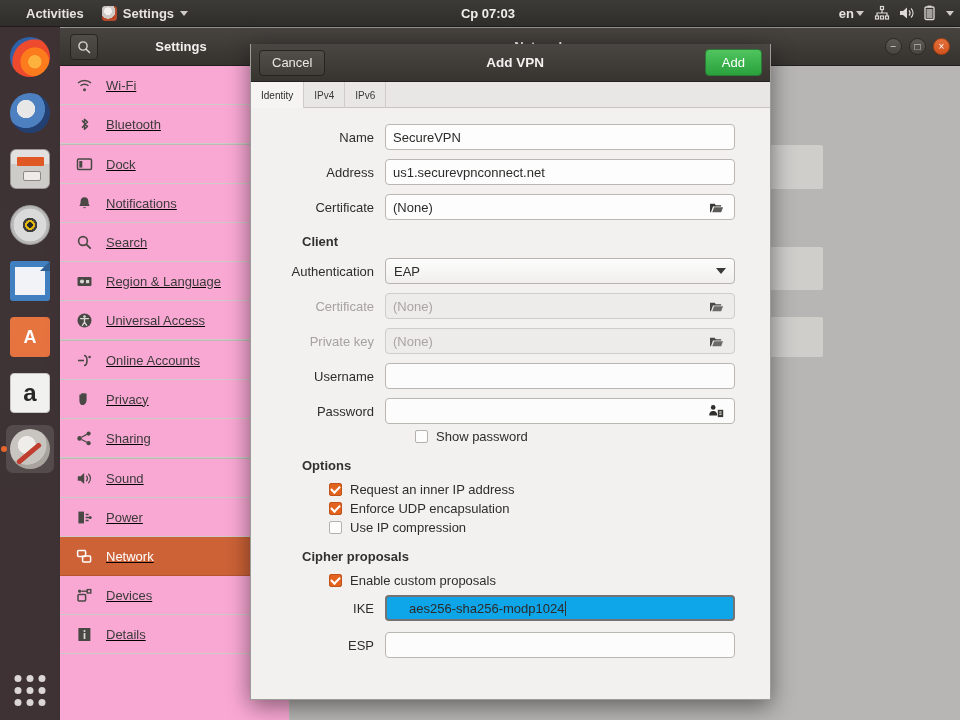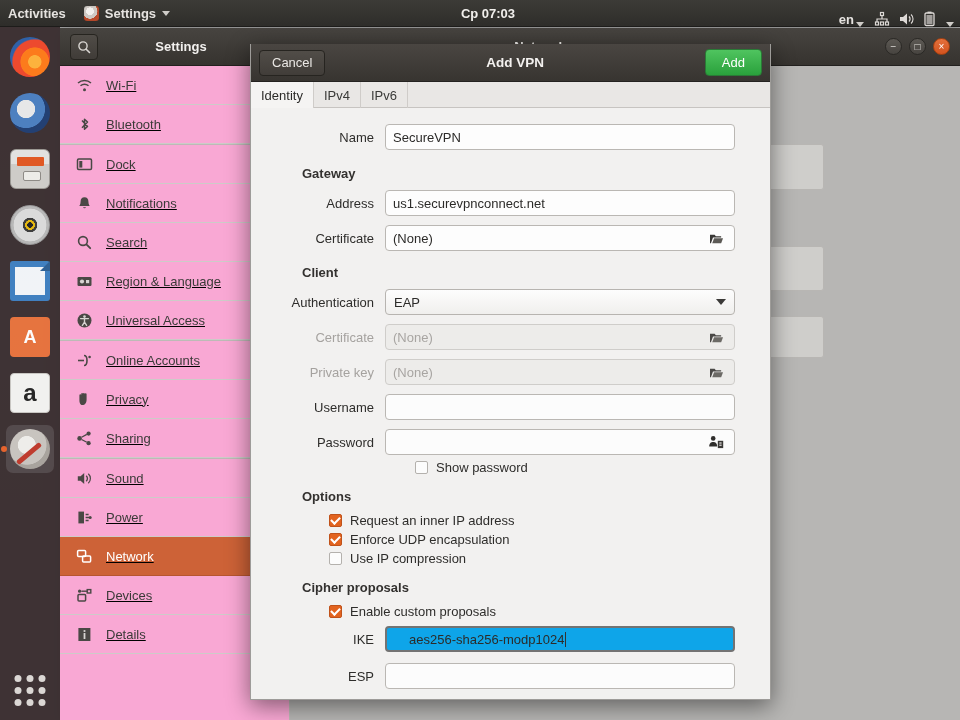--- a/index.html
+++ b/index.html
@@ -18,24 +18,24 @@
 
   
   #topbar {
     position: absolute; left: 0; top: 0; width: 960px; height: 27px;
     background: linear-gradient(180deg,#3c3b37 0%,#2e2d2a 100%);
     color: #e6e3e0; display: flex; align-items: center;
     font-size: 13px; font-weight: bold; z-index: 100;
     border-bottom: 1px solid #1d1c1a;
   }
   .tb-item { display: flex; align-items: center; gap: 6px; padding: 0 9px; height: 27px; }
-  .tb-item.activities { padding-left: 8px; }
+  .tb-item.activities { padding-left: 26px; }
   #tb-center { position: absolute; left: 0; right: 0; text-align: center; pointer-events: none; margin-left: 16px; }
   #tb-center span { color: #f1efec; }
-  #tb-right { position: absolute; right: 6px; display: flex; align-items: flex-end; gap: 2px; height: 27px; }
+  #tb-right { position: absolute; right: 6px; display: flex; align-items: center; gap: 2px; height: 27px; }
   .caret { width: 0; height: 0; border-left: 4px solid transparent; border-right: 4px solid transparent;
            border-top: 5px solid #cfccc8; display:inline-block; }
   .settings-icon-small {
     width: 15px; height: 15px; border-radius: 3px;
     background: radial-gradient(circle at 40% 35%, #f3f1ee 0 28%, #cfcac5 30% 55%, #b94a2b 57% 100%);
     box-shadow: inset 0 0 1px #00000055;
   }
 
   
   #dock {
@@ -137,21 +137,21 @@
     background: linear-gradient(180deg,#514d48,#413d39); color: #eae7e4; font-size: 13px;
     display:flex; align-items:center;
   }
   #dlg-title { color: #f3f1ef; font-weight: bold; font-size: 13.5px; }
   #btn-add {
     height: 27px; padding: 0 16px; border-radius: 4px; border: 1px solid #2a7a36;
     background: linear-gradient(180deg,#4fc45f,#2aa13c); color: #fff; font-size: 13px;
     display:flex; align-items:center;
   }
   #dlg-tabs { height: 26px; background: #e9e7e5; border-bottom: 1px solid #c7c4c1; display: flex; padding-left:0; }
-  .tab { padding: 0 10px; display:flex; align-items:center; font-size:13px; color:#3a3a38;
+  .tab { padding: 0 10px; display:flex; align-items:center; font-size:10px; color:#3a3a38;
          border-right: 1px solid #cfccc9; height: 26px; }
   .tab.active { background: #f5f4f3; color:#2c2b29; font-weight: normal; }
 
   #dlg-body { flex: 1; padding: 16px 35px 0 36px; overflow: hidden; background:#f2f1f0; }
 
   .row { display: flex; align-items: center; margin-bottom: 9px; }
   .row .lbl { width: 98px; text-align: right; padding-right: 11px; font-size: 13px; color: #2e2d2b; flex:0 0 98px;}
   .row .lbl.dim { color: #a5a29f; }
   .fld { flex: 1; height: 26px; border: 1px solid #bab7b3; border-radius: 4px;
          background: #fdfdfd; display: flex; align-items: center; padding: 0 7px; font-size: 13px; color:#2c2b29; }
@@ -482,21 +482,20 @@
 
   <div id="dlg-body">
 
     <div class="row">
       <div class="lbl">Name</div>
       <div class="fld">
         <span>SecureVPN</span>
       </div>
     </div>
 
-    <div class="section first">Gateway</div>
     <div class="row">
       <div class="lbl">Address</div>
       <div class="fld">
         <span>us1.securevpnconnect.net</span>
       </div>
     </div>
     <div class="row">
       <div class="lbl">Certificate</div>
       <div class="fld">
         <span>(None)</span>

